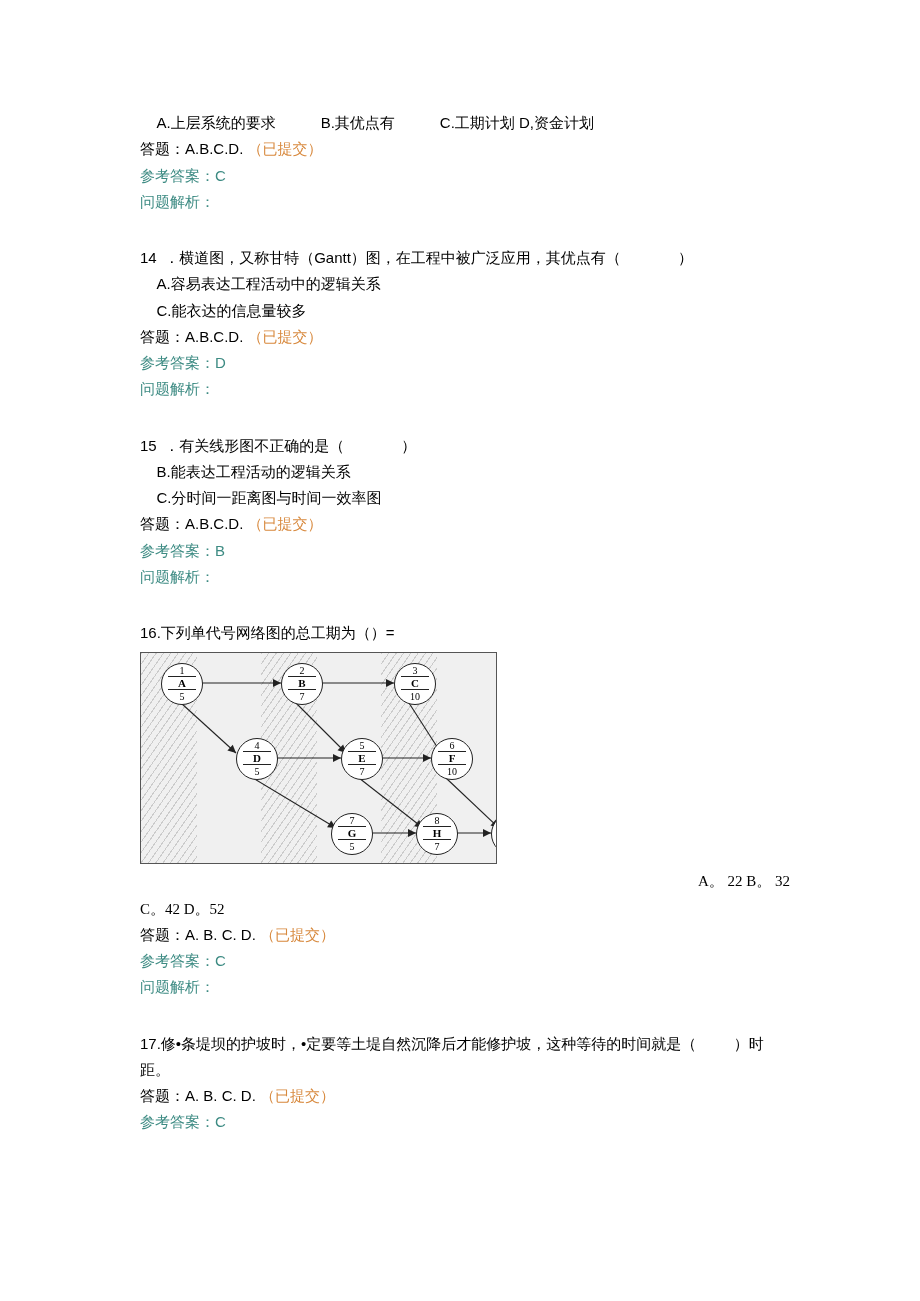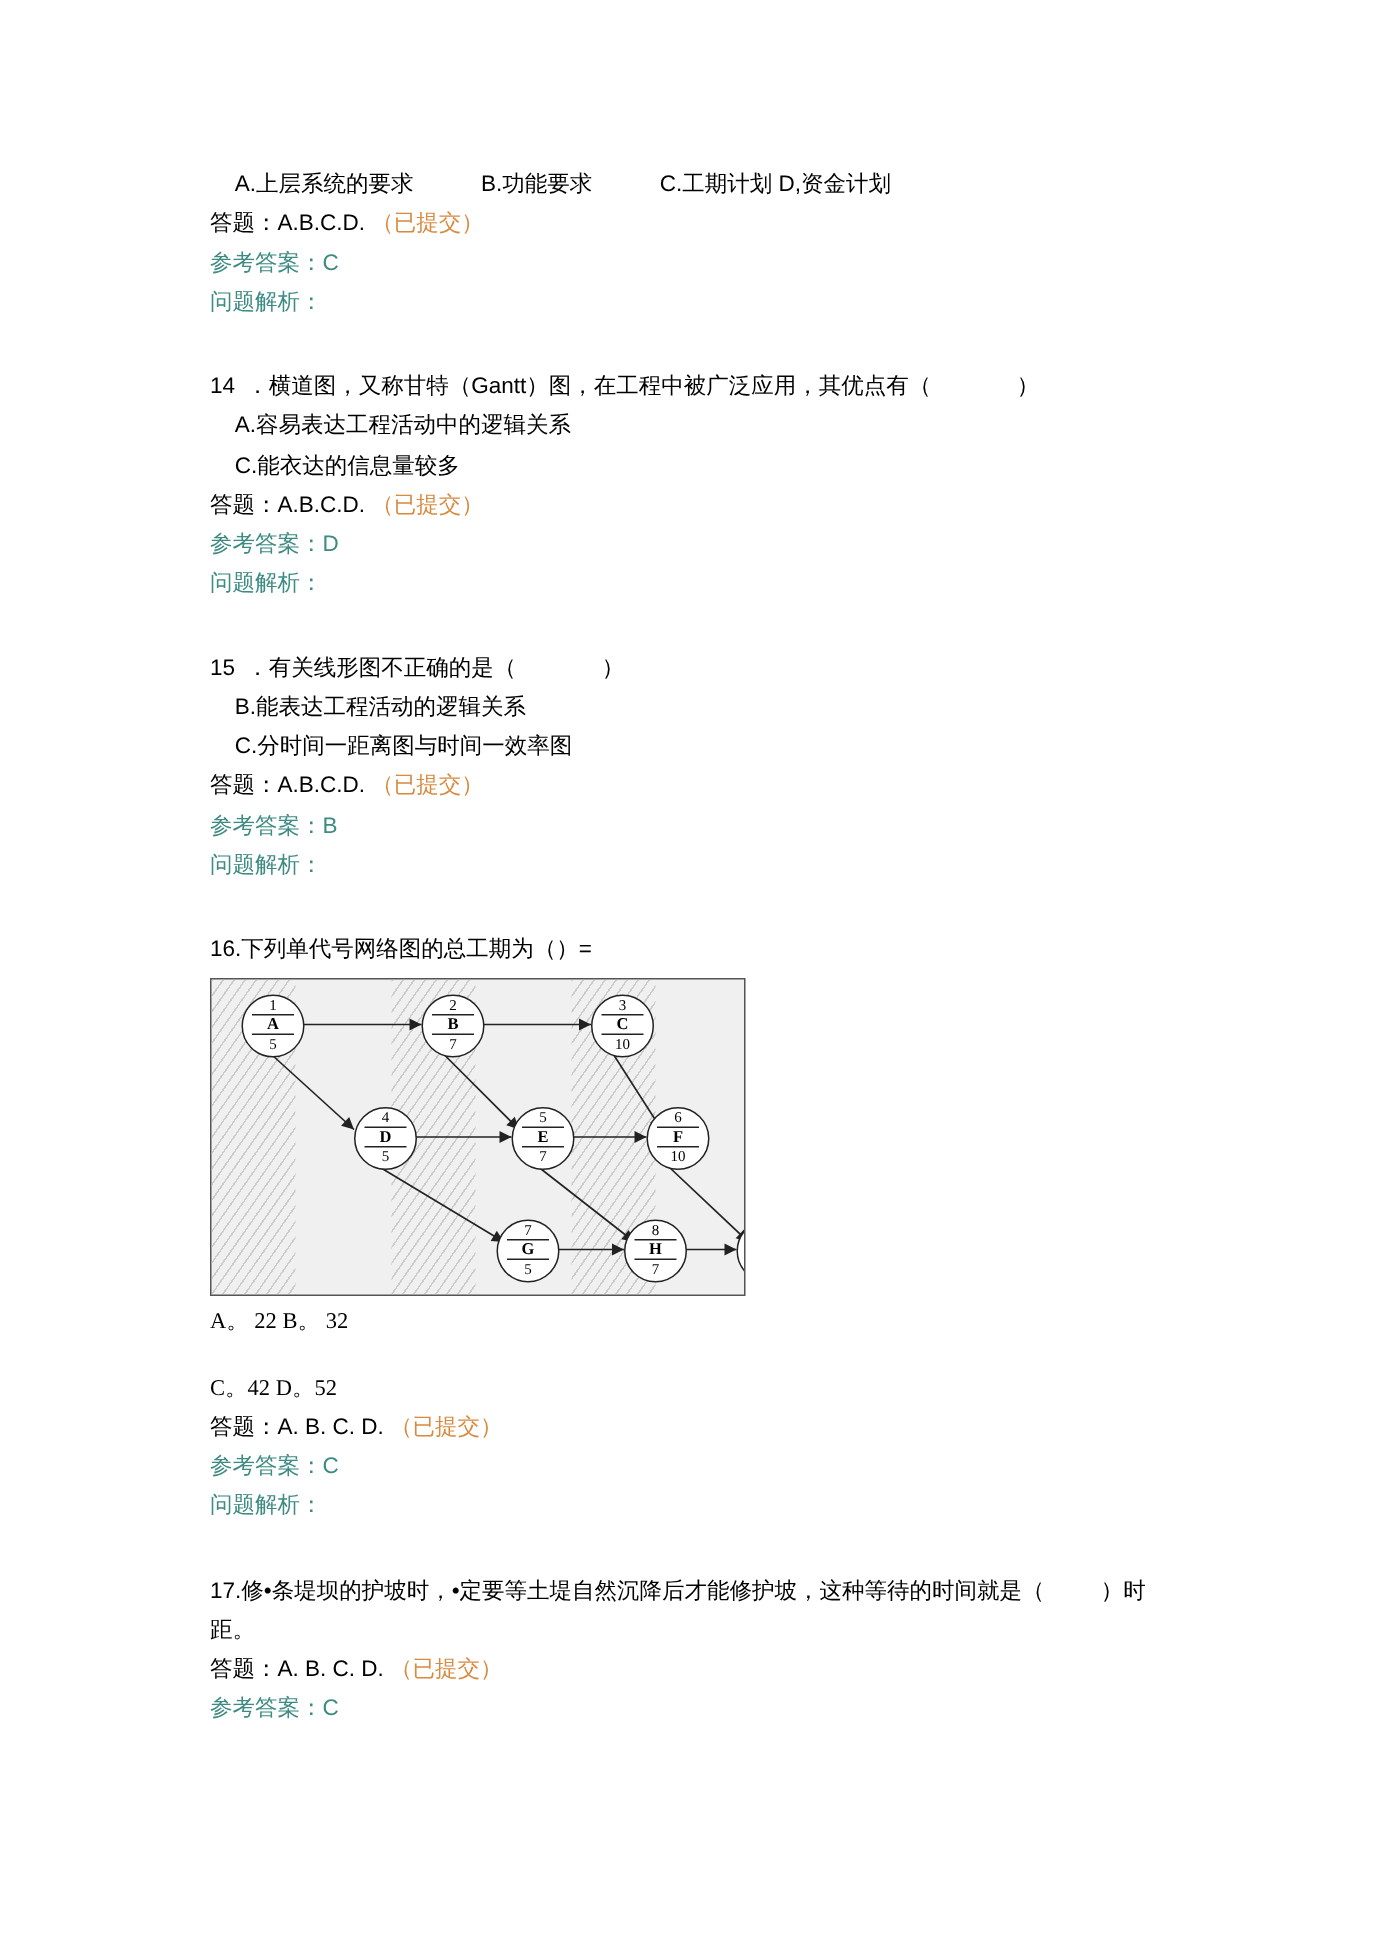--- a/index.html
+++ b/index.html
@@ -81,28 +81,28 @@
     .node::after {
       content: "";
       position: absolute;
       left: 6px; right: 6px;
       height: 0;
       border-top: 1px solid #222;
     }
     .node::before { top: 12px; }
     .node::after  { top: 25px; }
     .edges, .diags { position: absolute; top: 0; left: 0; z-index: 2; }
-    .opts-ab { margin-top: 2px; font-family: "Times New Roman", SimSun, serif; font-size: 15px; }
-    .opts-cd { margin-top: 18px; font-family: "Times New Roman", SimSun, serif; font-size: 15px; }
+    .opts-ab { margin-top: 2px; font-family: "Times New Roman", SimSun, serif; font-size: 15px; text-align: right; }
+    .opts-cd { margin-top: 1px; font-family: "Times New Roman", SimSun, serif; font-size: 15px; }
   </style>
 </head>
 <body>
 
 <div class="block">
-  <div class="opt-line">A.上层系统的要求   B.功能要求   C.工期计划 D,资金计划</div>
+  <div class="opt-line">A.上层系统的要求   B.其优点有   C.工期计划 D,资金计划</div>
   <div>
     <span class="submitted-prefix">答题：A.B.C.D.</span>
     <span class="orange">（已提交）</span>
   </div>
   <div class="teal">
     <span>参考答案：</span><span>C</span>
   </div>
   <div class="teal">
     <span>问题解析：</span><span></span>
   </div>

